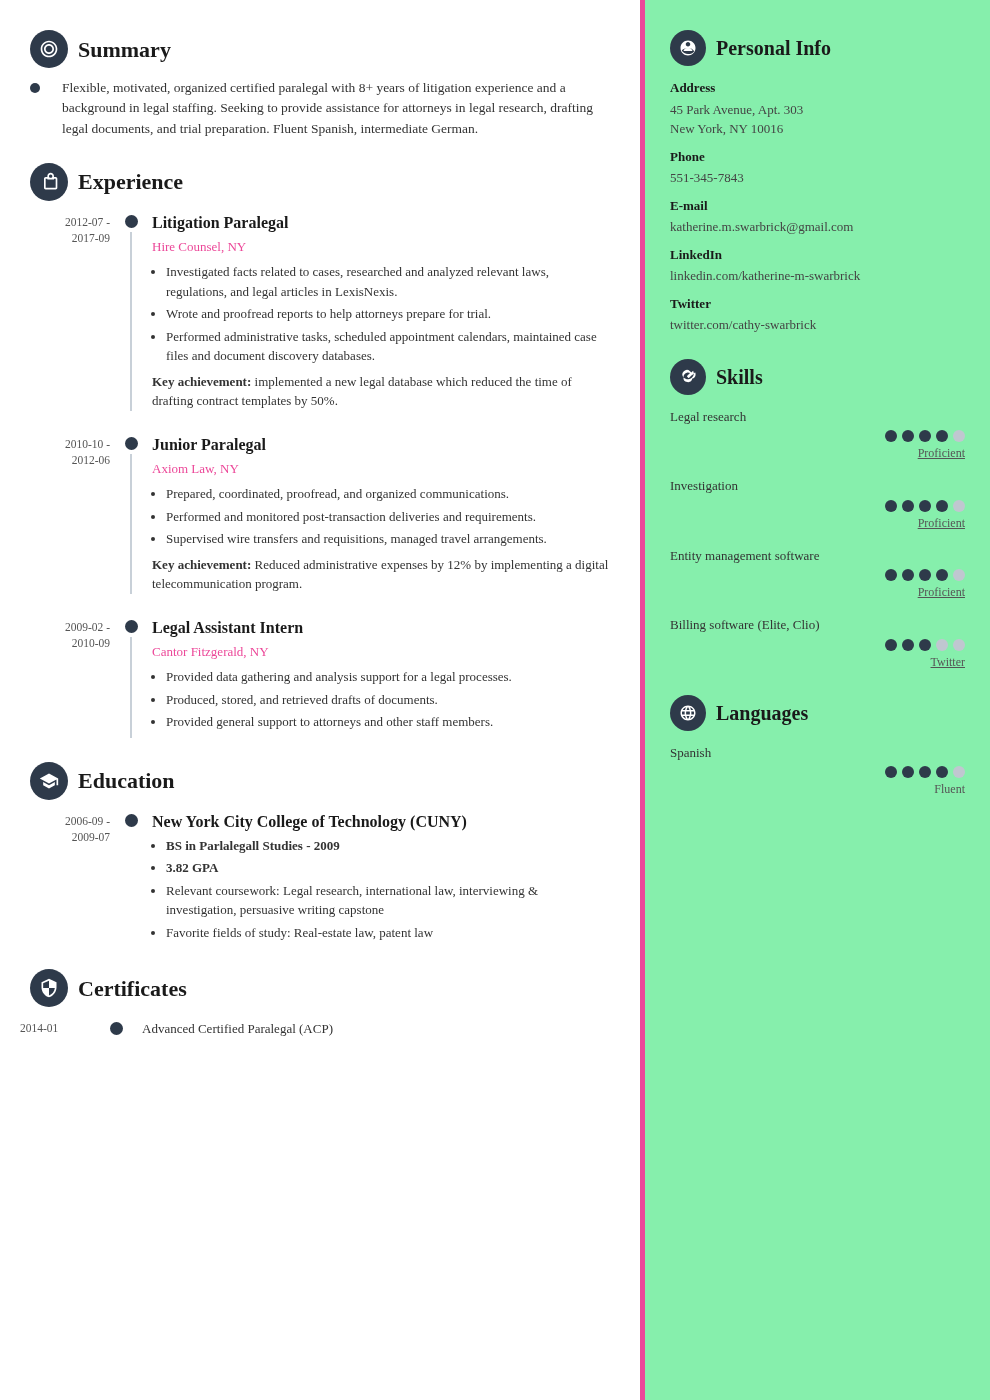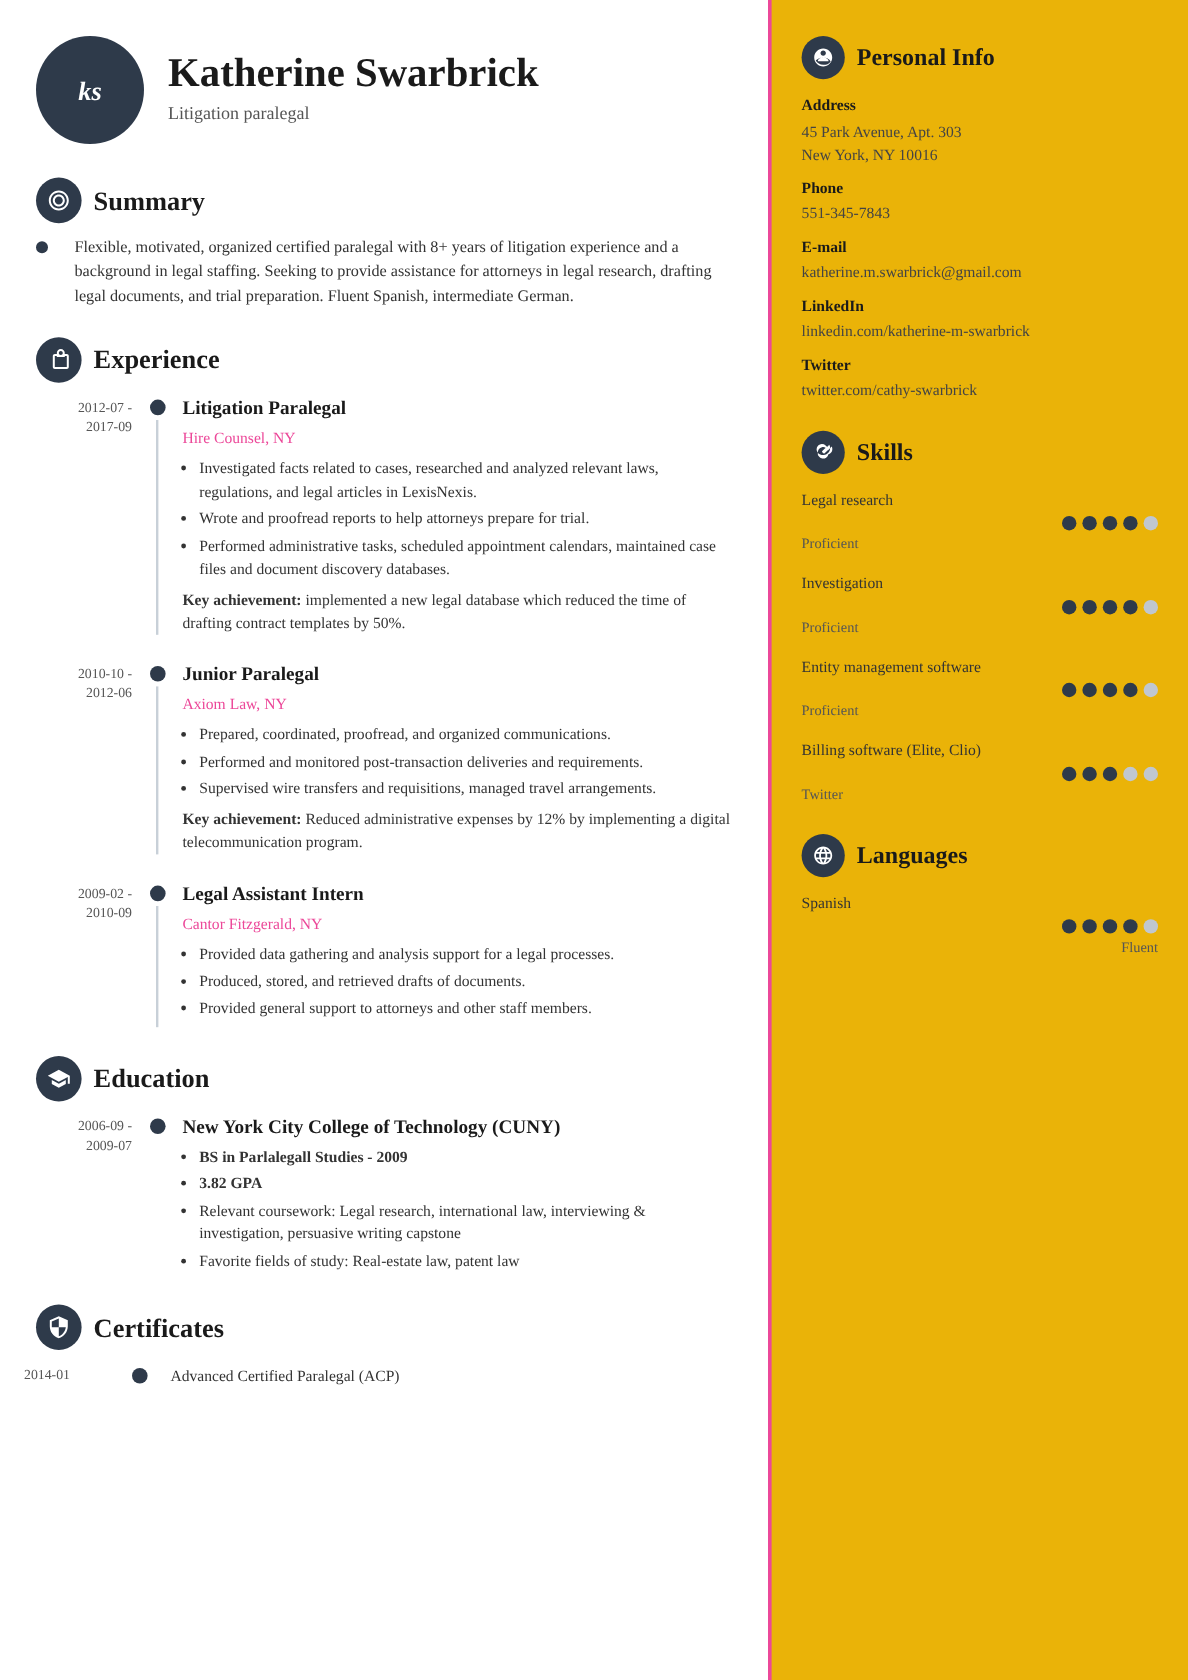--- a/index.html
+++ b/index.html
@@ -21,22 +21,22 @@
     .left-col {
       flex: 0 0 640px;
       width: 640px;
       padding: 30px 30px 30px 20px;
     }
     
     .right-col {
       flex: 0 0 350px;
       width: 350px;
       padding: 30px 25px;
-      background: #eab308;
-      border-left: 3px solid #ec4899;
+      background: #86efac;
+      border-left: 5px solid #ec4899;
     }
     
     .header {
       display: flex;
       align-items: center;
       margin-bottom: 28px;
       padding-left: 10px;
     }
     .avatar-circle {
       width: 90px;
@@ -310,22 +310,23 @@
     }
     .skill-dot.filled {
       background: #2e3a4a;
     }
     .skill-dot.empty {
       background: #c0c7d0;
     }
     .skill-level-label {
       font-size: 12px;
       color: #555;
-      text-align: left;
+      text-align: right;
       margin-top: 2px;
+      text-decoration: underline;
     }
     
     .lang-item {
       margin-bottom: 16px;
     }
     .lang-name {
       font-size: 13px;
       color: #333;
       margin-bottom: 4px;
     }
@@ -341,29 +342,20 @@
       margin-top: 2px;
     }
   </style>
 </head>
 <body>
 
 <div class="page">
 
   <div class="left-col">
 
-    <div class="header">
-      <div class="avatar-circle">
-        <span class="avatar-initials">ks</span>
-      </div>
-      <div class="header-text">
-        <h1>Katherine Swarbrick</h1>
-        <div class="subtitle">Litigation paralegal</div>
-      </div>
-    </div>
 
     <div class="section">
       <div class="section-header">
         <div class="section-icon">
 
           <svg viewBox="0 0 24 24">
             <path d="M12 2C6.48 2 2 6.48 2 12s4.48 10 10 10 10-4.48 10-10S17.52 2 12 2zm0 18c-4.41 0-8-3.59-8-8s3.59-8 8-8 8 3.59 8 8-3.59 8-8 8zm0-14c-3.31 0-6 2.69-6 6s2.69 6 6 6 6-2.69 6-6-2.69-6-6-6zm0 10c-2.21 0-4-1.79-4-4s1.79-4 4-4 4 1.79 4 4-1.79 4-4 4z"></path>
           </svg>
         </div>
         <span class="section-title">Summary</span>

